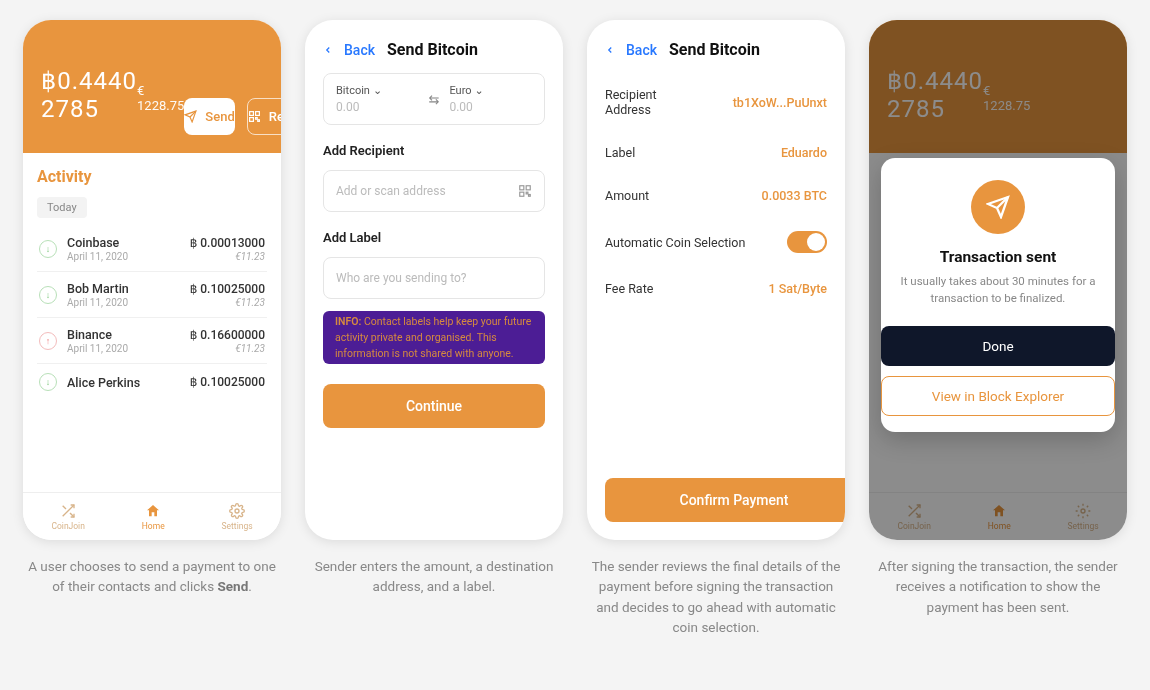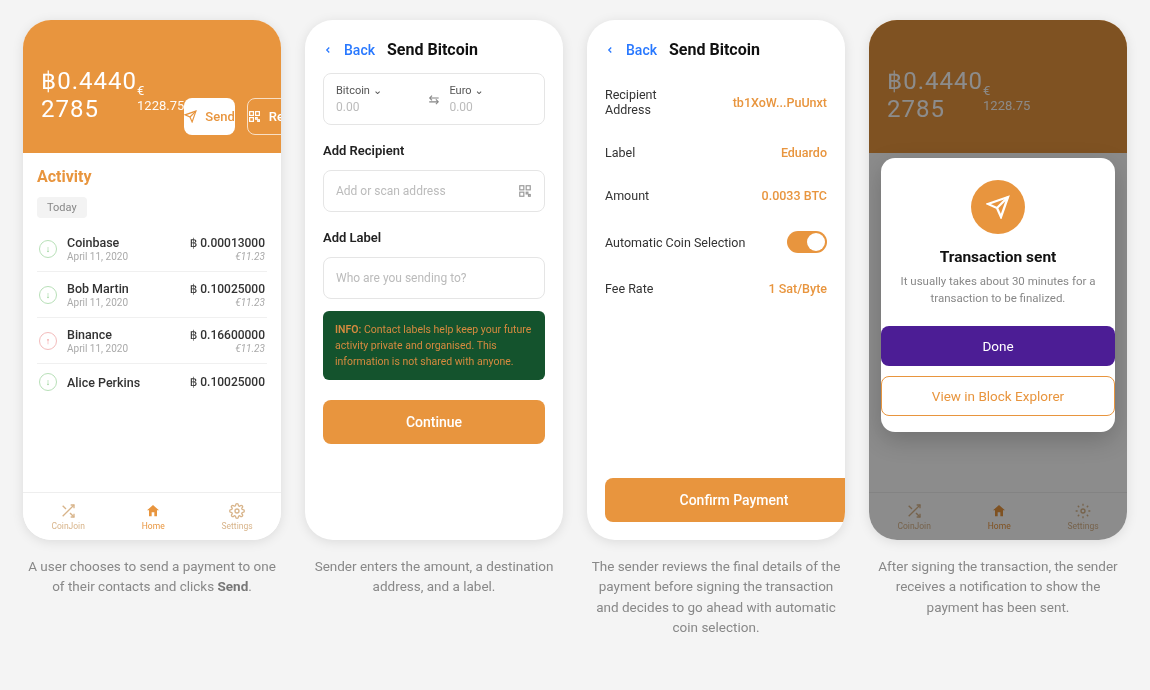--- a/index.html
+++ b/index.html
@@ -41,39 +41,39 @@
   .form-area { padding: 0 18px; display: flex; flex-direction: column; gap: 12px; }
   .section-label { font-size: 13px; font-weight: 600; color: #222; margin-top: 6px; }
   .amount-box { border: 1px solid #e5e5e5; border-radius: 8px; padding: 10px 12px; display: flex; align-items: center; }
   .amt-side { flex: 1; display: flex; flex-direction: column; gap: 3px; }
   .amt-curr { font-size: 11px; color: #555; display: flex; align-items: flex-end; gap: 3px; }
   .amt-val { font-size: 12px; color: #bbb; }
   .swap { color: #888; font-size: 13px; padding: 0 10px; }
   .input-box { border: 1px solid #e5e5e5; border-radius: 8px; padding: 13px 12px; display: flex; align-items: center; justify-content: space-between; }
   .input-ph { font-size: 12px; color: #bbb; }
   .qr-mini { width: 14px; height: 14px; color: #999; }
-  .info-box { background: #14532d; border-radius: 6px; padding: 11px 12px; font-size: 10.5px; line-height: 1.5; color: #d68a3f; }
+  .info-box { background: #4c1d95; border-radius: 6px; padding: 3px 12px; font-size: 10.5px; line-height: 1.5; color: #d68a3f; }
   .info-box b { font-weight: 600; }
   .btn-primary { margin-top: 8px; background: #e8953e; color: #fff; border: none; border-radius: 8px; padding: 14px 0; font-size: 14px; font-weight: 500; width: 100%; }
   .btn-bottom-fixed { position: absolute; bottom: 18px; left: 18px; right: 18px; }
 
   
   .review-row { display: flex; justify-content: space-between; align-items: center; padding: 14px 0; font-size: 12.5px; gap: 32px; }
   .review-label { color: #333; }
   .review-val { color: #e8953e; font-weight: 500; }
   .toggle { width: 40px; height: 22px; background: #e8953e; border-radius: 11px; position: relative; }
   .toggle::after { content: ""; position: absolute; right: 2px; top: 2px; width: 18px; height: 18px; background: #fff; border-radius: 50%; }
 
   
   .dim-overlay { position: absolute; inset: 0; background: rgba(0,0,0,0.45); }
   .modal { position: absolute; top: 138px; left: 12px; right: 12px; background: #fff; border-radius: 14px; padding: 22px 0 16px; text-align: center; box-shadow: 0 8px 24px rgba(0,0,0,0.2); }
   .modal-icon { width: 54px; height: 54px; background: #e8953e; border-radius: 50%; margin: 0 auto 14px; display: flex; align-items: center; justify-content: center; color: #fff; }
   .modal-title { font-weight: 700; font-size: 15.5px; color: #111; margin-bottom: 7px; }
   .modal-sub { font-size: 11.5px; color: #888; line-height: 1.5; padding: 0 8px; margin-bottom: 18px; }
-  .btn-done { background: #4c1d95; color: #fff; border: none; border-radius: 8px; padding: 12px 0; font-size: 13.5px; width: 100%; margin-bottom: 10px; }
+  .btn-done { background: #0f172a; color: #fff; border: none; border-radius: 8px; padding: 12px 0; font-size: 13.5px; width: 100%; margin-bottom: 10px; }
   .btn-outline { background: #fff; color: #e8953e; border: 1.5px solid #e8953e; border-radius: 8px; padding: 11px 0; font-size: 13.5px; width: 100%; }
 
   svg { display: block; }
 </style>
 </head>
 <body>
 
 <div class="col">
   <div class="phone">
     <div class="top-orange">

